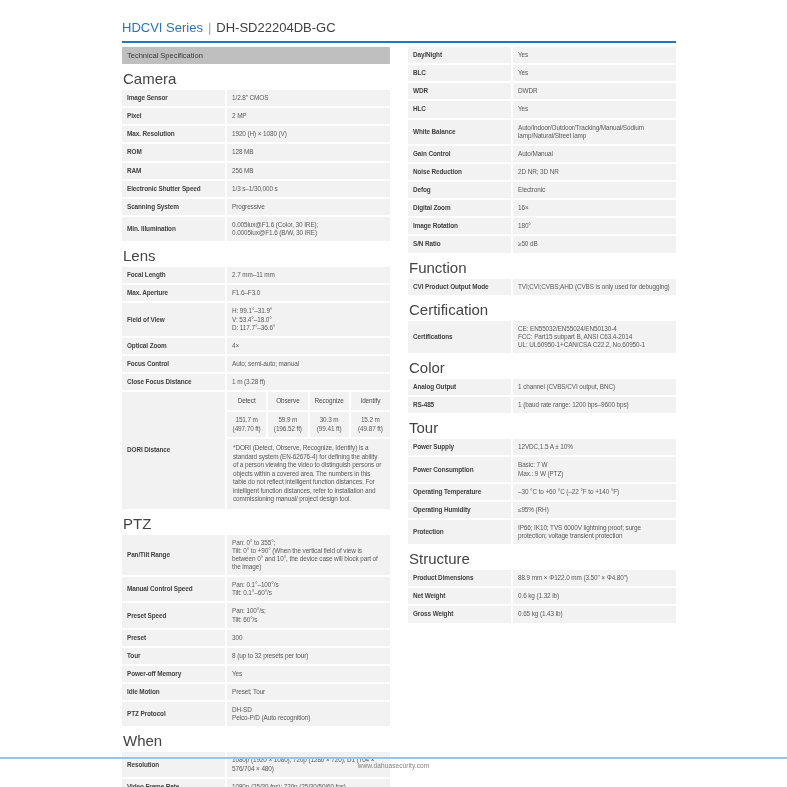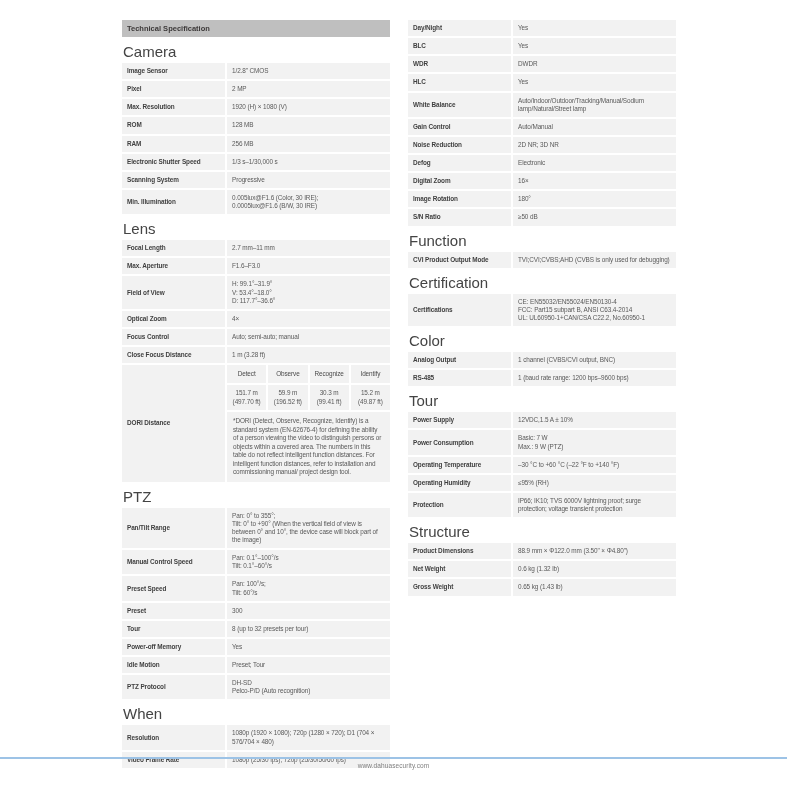--- a/index.html
+++ b/index.html
@@ -8,21 +8,21 @@
   .content { position:absolute; left:122px; top:20px; width:554px; }
 
   .doc-title { font-size:13px; color:#404040; padding-bottom:6px; border-bottom:2.5px solid #2E74B5; margin-bottom:4px; letter-spacing:0; }
   .doc-title .series { color:#2E74B5; }
   .doc-title .sep { color:#8aa4bd; margin:0 5px; }
   .doc-title .model { color:#404040; }
 
   .columns { display:flex; gap:18px; align-items:flex-start; }
   .col { width:268px; }
 
-  .spec-bar { background:#BFBFBF; color:#3B3838; font-weight:bold; font-size:7.5px; padding:4px 5px; margin-bottom:2px; }
+  .spec-bar { background:#BFBFBF; color:#3B3838; font-weight:normal; font-size:7.5px; padding:4px 5px; margin-bottom:2px; }
 
   .section-title { font-size:15px; color:#444444; padding:4px 0 3px 1px; }
 
   .spec-row { display:flex; gap:2px; margin-bottom:2px; }
   .cell { background:#F2F2F2; box-sizing:border-box; }
   .cell.label { width:103px; flex:0 0 103px; padding:4px 5px; font-size:6.4px; font-weight:bold; color:#3F3F3F; letter-spacing:-0.1px; display:flex; flex-direction:column; justify-content:center; line-height:1.25; }
   .cell.value { flex:1; min-width:0; padding:4px 5px; font-size:6.4px; color:#595959; letter-spacing:-0.1px; line-height:1.27; display:flex; flex-direction:column; justify-content:center; }
   .value-line { min-height:8px; }
 
   .dori-right { flex:1; min-width:0; display:flex; flex-direction:column; gap:2px; }
@@ -32,20 +32,23 @@
   .dori-note { background:#F2F2F2; padding:5px 6px; font-size:6.4px; color:#595959; letter-spacing:-0.1px; line-height:1.33; }
 
   .footer-rule { position:absolute; left:0; right:0; top:757px; border-top:2px solid #9DC3E6; }
   .footer-url { position:absolute; left:0; right:0; top:762px; text-align:center; font-size:6.5px; color:#7F7F7F; letter-spacing:0.1px; }
 </style>
 </head>
 <body>
 
 <div class="page">
   <div class="content">
+    <div class="doc-title">
+      <span class="series">HDCVI Series</span><span class="sep">|</span><span class="model">DH-SD22204DB-GC</span>
+    </div>
     <div class="columns">
       <div class="col" id="left-col">
         <div class="spec-bar">Technical Specification</div>
       <div class="section-title">Camera</div>
           <div class="spec-row">
             <div class="cell label">Image Sensor</div>
             <div class="cell value">
               <div class="value-line">1/2.8" CMOS</div>
             </div>
           </div>

